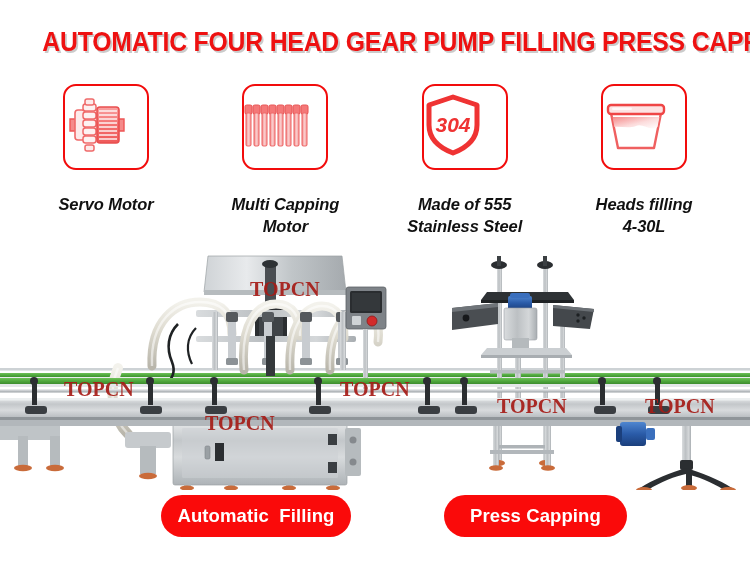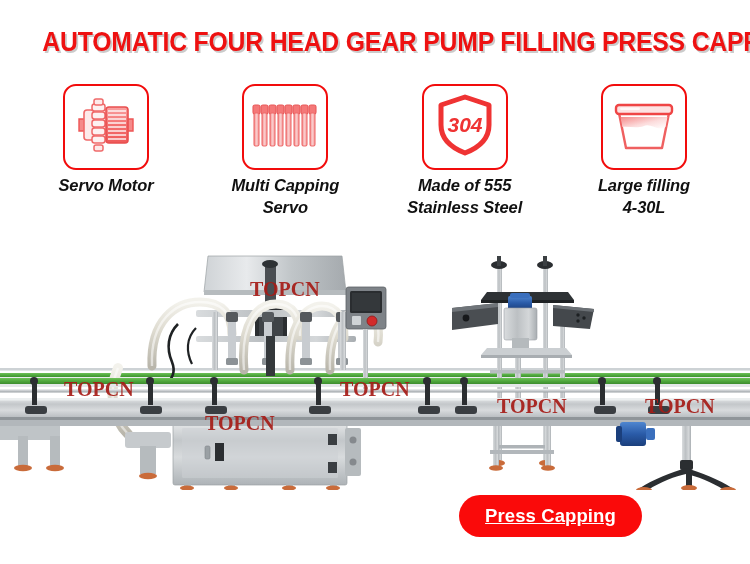--- a/index.html
+++ b/index.html
@@ -53,25 +53,24 @@
     align-items: center;
   }
   .icon-box {
     width: 86px;
     height: 86px;
     border: 2.5px solid #f20c0c;
     border-radius: 13px;
     background: #ffffff;
     display: flex;
     align-items: center;
-    justify-content: center;
     box-sizing: border-box;
   }
   .feature-label {
-    margin-top: 5px;
+    margin-top: 24px;
     font-size: 16.5px;
     font-weight: bold;
     font-style: italic;
     color: #111111;
     text-align: center;
     line-height: 1.33;
     letter-spacing: -0.1px;
   }
 
   
@@ -98,21 +97,21 @@
     color: #ffffff;
     font-size: 18.5px;
     font-weight: bold;
     display: flex;
     align-items: center;
     justify-content: center;
     white-space: pre;
     letter-spacing: 0.1px;
   }
   .pill-fill { left: 161px; width: 190px; }
-  .pill-cap  { left: 459px; width: 183px; text-decoration: underline; }
+  .pill-cap  { left: 444px; width: 183px; }
 
   .wm {
     font-family: "Liberation Serif", serif;
     font-weight: bold;
     fill: #a61c17;
     opacity: 0.92;
   }
 </style>
 </head>
 <body>
@@ -214,21 +213,21 @@
             <g transform="translate(57,0)">
               <rect x="0" y="8" width="7" height="9" rx="2" fill="#f47878" stroke="#ea5a5a" stroke-width="1.1"></rect>
               <rect x="1" y="16" width="5" height="33" rx="1.6" fill="url(#gnoz)" stroke="#ee6c6c" stroke-width="1.1"></rect>
             </g>
           </g>
         </svg>
       </span>
     </div>
     <div class="feature-label">
       <span>Multi Capping</span><br>
-      <span>Servo</span>
+      <span>Motor</span>
     </div>
   </div>
 
   <div class="feature">
     <div class="icon-box">
       <span>
         <svg width="58" height="62" viewBox="0 0 58 62">
           <path d="M29 3 L53 11 L53 31 C53 45 42 54 29 59 C16 54 5 45 5 31 L5 11 Z" fill="none" stroke="#ef3333" stroke-width="5" stroke-linejoin="round"></path>
           <text x="29" y="38" text-anchor="middle" font-family="Liberation Sans, sans-serif" font-size="21" font-weight="bold" font-style="italic" fill="#ef3333">304</text>
         </svg>
@@ -256,21 +255,21 @@
 
           <path d="M9.6 21 L56.4 21 L54.5 31 C47 36 40 27 33 30 C25 33 18 30 11.4 31 Z" fill="url(#gliq)"></path>
 
           <rect x="5" y="9" width="56" height="9" rx="3" fill="#fde2e2" stroke="#ef4545" stroke-width="2.4"></rect>
 
           <rect x="9" y="11.5" width="20" height="2.4" rx="1.2" fill="#ffffff" opacity="0.75"></rect>
         </svg>
       </span>
     </div>
     <div class="feature-label">
-      <span>Large filling</span><br>
+      <span>Heads filling</span><br>
       <span>4-30L</span>
     </div>
   </div>
 
 </div>
 
 <div class="stage">
 <svg width="750" height="240" viewBox="0 0 750 240">
   <defs>
     <linearGradient id="steel" x1="0" y1="0" x2="0" y2="1">
@@ -542,14 +541,15 @@
   <text class="wm" x="64" y="146" font-size="20">TOPCN</text>
   <text class="wm" x="250" y="46" font-size="20">TOPCN</text>
   <text class="wm" x="205" y="180" font-size="20">TOPCN</text>
   <text class="wm" x="340" y="146" font-size="20">TOPCN</text>
   <text class="wm" x="497" y="163" font-size="20">TOPCN</text>
   <text class="wm" x="645" y="163" font-size="20">TOPCN</text>
 </svg>
 </div>
 
 <div class="buttons">
+  <div class="pill pill-fill">Automatic  Filling</div>
   <div class="pill pill-cap">Press Capping</div>
 </div>
 
 </body></html>

